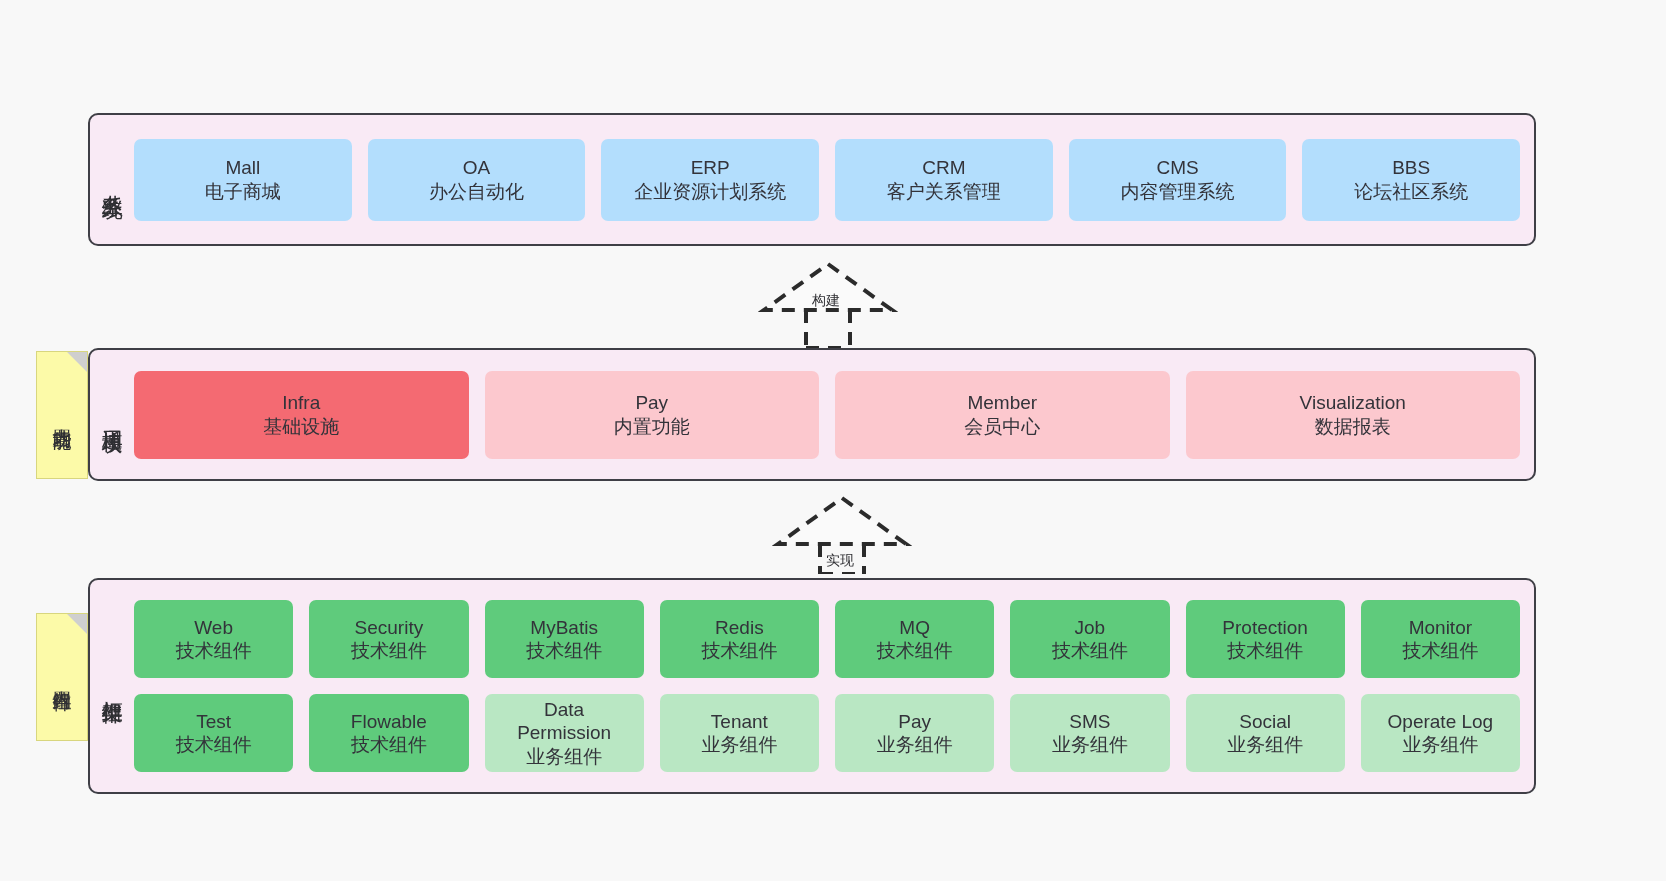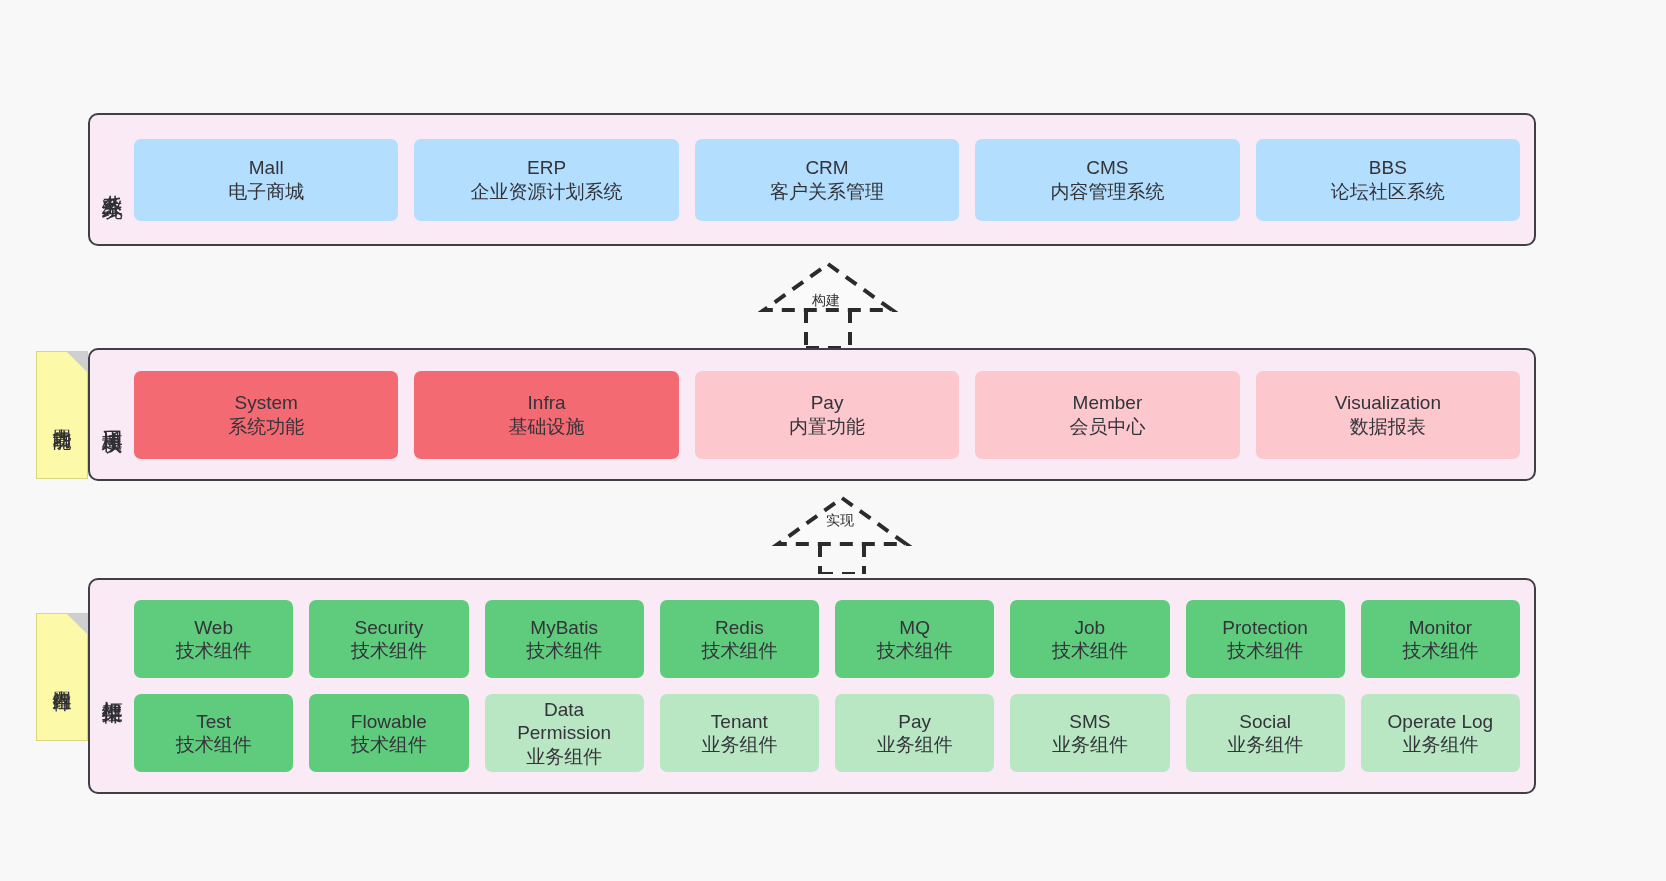--- a/index.html
+++ b/index.html
@@ -133,20 +133,24 @@
 
   <div class="layer" id="layer-business" style="left:88px; top:113px; width:1448px; height:133px;">
     <div class="layer-title">业务系统</div>
     <div class="layer-body">
       <div class="row">
         <div class="card blue">
           <span class="t1">Mall</span>
           <span class="t2">电子商城</span>
         </div>
         <div class="card blue">
+          <span class="t1">OA</span>
+          <span class="t2">办公自动化</span>
+        </div>
+        <div class="card blue">
           <span class="t1">ERP</span>
           <span class="t2">企业资源计划系统</span>
         </div>
         <div class="card blue">
           <span class="t1">CRM</span>
           <span class="t2">客户关系管理</span>
         </div>
         <div class="card blue">
           <span class="t1">CMS</span>
           <span class="t2">内容管理系统</span>
@@ -169,24 +173,20 @@
 
   <div class="note" style="left:36px; top:351px; height:128px;">
     <span class="fold"></span>
     <span>内置功能</span>
   </div>
   <div class="layer" id="layer-modules" style="left:88px; top:348px; width:1448px; height:133px;">
     <div class="layer-title">通用模块</div>
     <div class="layer-body">
       <div class="row">
         <div class="card red">
-          <span class="t1">System</span>
-          <span class="t2">系统功能</span>
-        </div>
-        <div class="card red">
           <span class="t1">Infra</span>
           <span class="t2">基础设施</span>
         </div>
         <div class="card pink">
           <span class="t1">Pay</span>
           <span class="t2">内置功能</span>
         </div>
         <div class="card pink">
           <span class="t1">Member</span>
           <span class="t2">会员中心</span>
@@ -198,21 +198,21 @@
       </div>
     </div>
   </div>
 
   <div class="arrow" style="left:772px; top:492px; width:140px; height:82px;">
     <svg width="140" height="82" viewBox="0 0 140 82">
       <polygon points="70,6 134,52 6,52" fill="#fafafa" stroke="#2b2b2b" stroke-width="4" stroke-dasharray="13,9" stroke-linejoin="miter"></polygon>
       <path d="M48,52 L48,82 M92,52 L92,82 M48,82 L92,82" fill="none" stroke="#2b2b2b" stroke-width="4" stroke-dasharray="13,9"></path>
     </svg>
   </div>
-  <div class="arrow-label" style="left:826px; top:512px;text-align:center;">实现</div>
+  <div class="arrow-label" style="left:826px; top:552px;text-align:center;">实现</div>
 
   <div class="note" style="left:36px; top:613px; height:128px;">
     <span class="fold"></span>
     <span>内置组件</span>
   </div>
   <div class="layer" id="layer-framework" style="left:88px; top:578px; width:1448px; height:216px;">
     <div class="layer-title">框架组件</div>
     <div class="layer-body">
 
       <div class="row">

